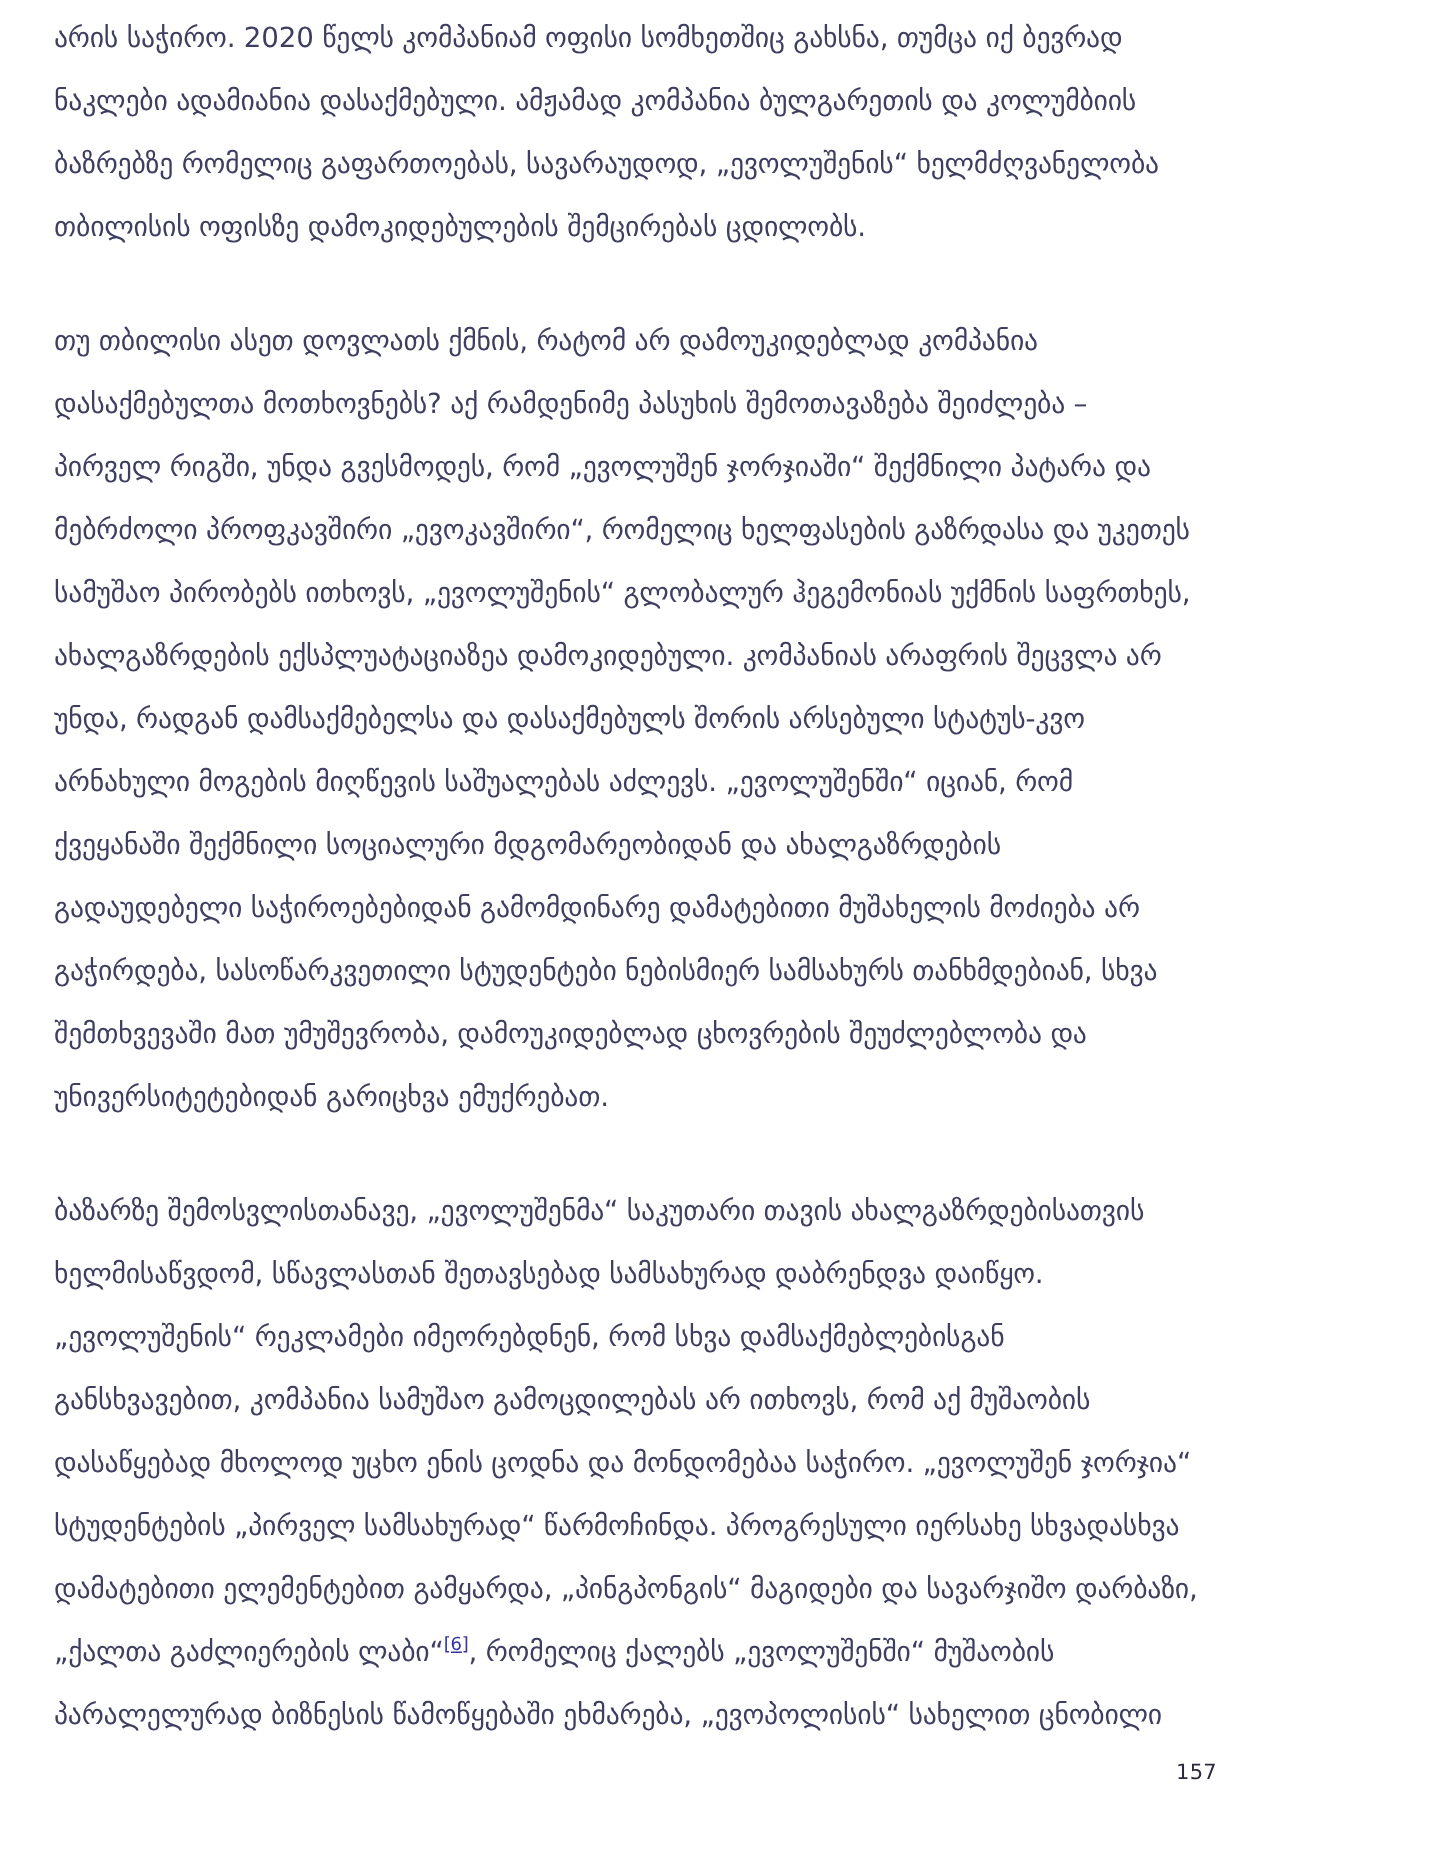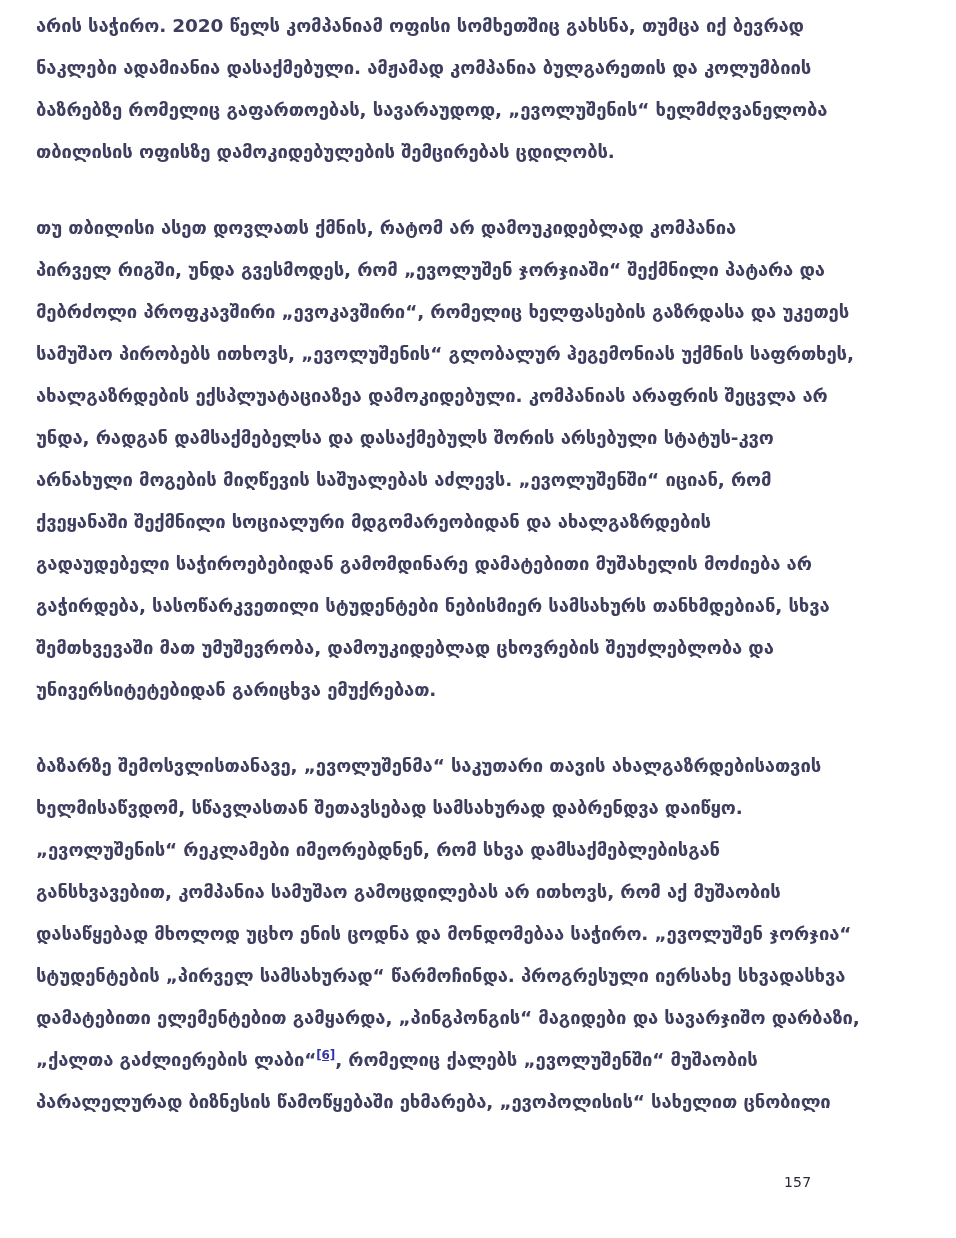--- a/index.html
+++ b/index.html
@@ -27,21 +27,20 @@
   .para {
     margin: 0 0 34px 0;
     padding: 0;
   }
   .ln {
     display: block;
     font-size: 18.5px;
     line-height: 42px;
     letter-spacing: -0.15px;
     white-space: nowrap;
-    font-weight: bold;
   }
   .seg { white-space: nowrap; }
   .fn-ref {
     font-size: 12px;
     line-height: 0;
     vertical-align: super;
     color: #3434A8;
     text-decoration: underline;
     cursor: pointer;
   }
@@ -62,20 +61,21 @@
 
     <p class="para">
       <span class="ln">არის საჭირო. 2020 წელს კომპანიამ ოფისი სომხეთშიც გახსნა, თუმცა იქ ბევრად</span>
       <span class="ln">ნაკლები ადამიანია დასაქმებული. ამჟამად კომპანია ბულგარეთის და კოლუმბიის</span>
       <span class="ln">ბაზრებზე რომელიც გაფართოებას, სავარაუდოდ, „ევოლუშენის“ ხელმძღვანელობა</span>
       <span class="ln">თბილისის ოფისზე დამოკიდებულების შემცირებას ცდილობს.</span>
     </p>
 
     <p class="para">
       <span class="ln">თუ თბილისი ასეთ დოვლათს ქმნის, რატომ არ დამოუკიდებლად კომპანია</span>
+      <span class="ln">დასაქმებულთა მოთხოვნებს? აქ რამდენიმე პასუხის შემოთავაზება შეიძლება –</span>
       <span class="ln">პირველ რიგში, უნდა გვესმოდეს, რომ „ევოლუშენ ჯორჯიაში“ შექმნილი პატარა და</span>
       <span class="ln">მებრძოლი პროფკავშირი „ევოკავშირი“, რომელიც ხელფასების გაზრდასა და უკეთეს</span>
       <span class="ln">სამუშაო პირობებს ითხოვს, „ევოლუშენის“ გლობალურ ჰეგემონიას უქმნის საფრთხეს,</span>
       <span class="ln">ახალგაზრდების ექსპლუატაციაზეა დამოკიდებული. კომპანიას არაფრის შეცვლა არ</span>
       <span class="ln">უნდა, რადგან დამსაქმებელსა და დასაქმებულს შორის არსებული სტატუს-კვო</span>
       <span class="ln">არნახული მოგების მიღწევის საშუალებას აძლევს. „ევოლუშენში“ იციან, რომ</span>
       <span class="ln">ქვეყანაში შექმნილი სოციალური მდგომარეობიდან და ახალგაზრდების</span>
       <span class="ln">გადაუდებელი საჭიროებებიდან გამომდინარე დამატებითი მუშახელის მოძიება არ</span>
       <span class="ln">გაჭირდება, სასოწარკვეთილი სტუდენტები ნებისმიერ სამსახურს თანხმდებიან, სხვა</span>
       <span class="ln">შემთხვევაში მათ უმუშევრობა, დამოუკიდებლად ცხოვრების შეუძლებლობა და</span>

